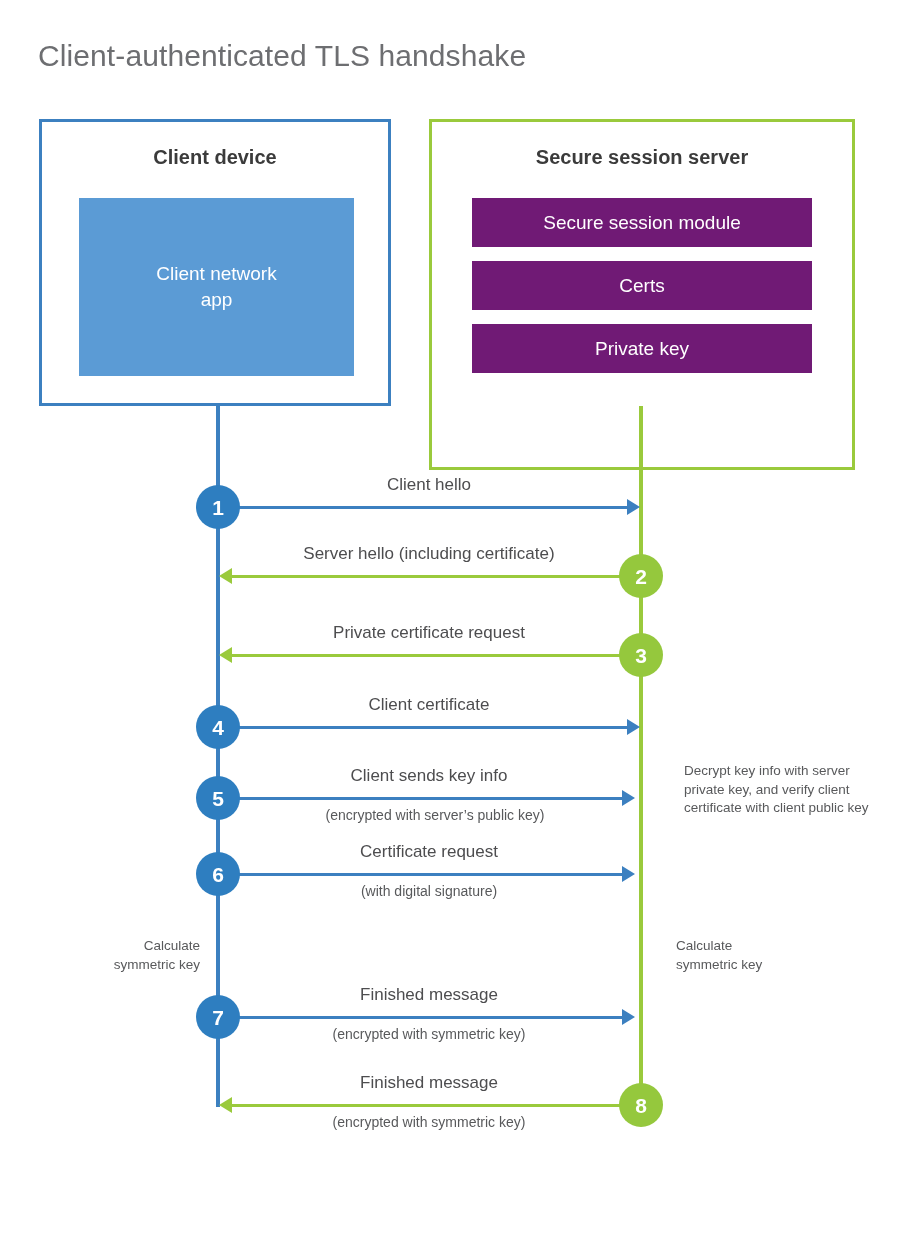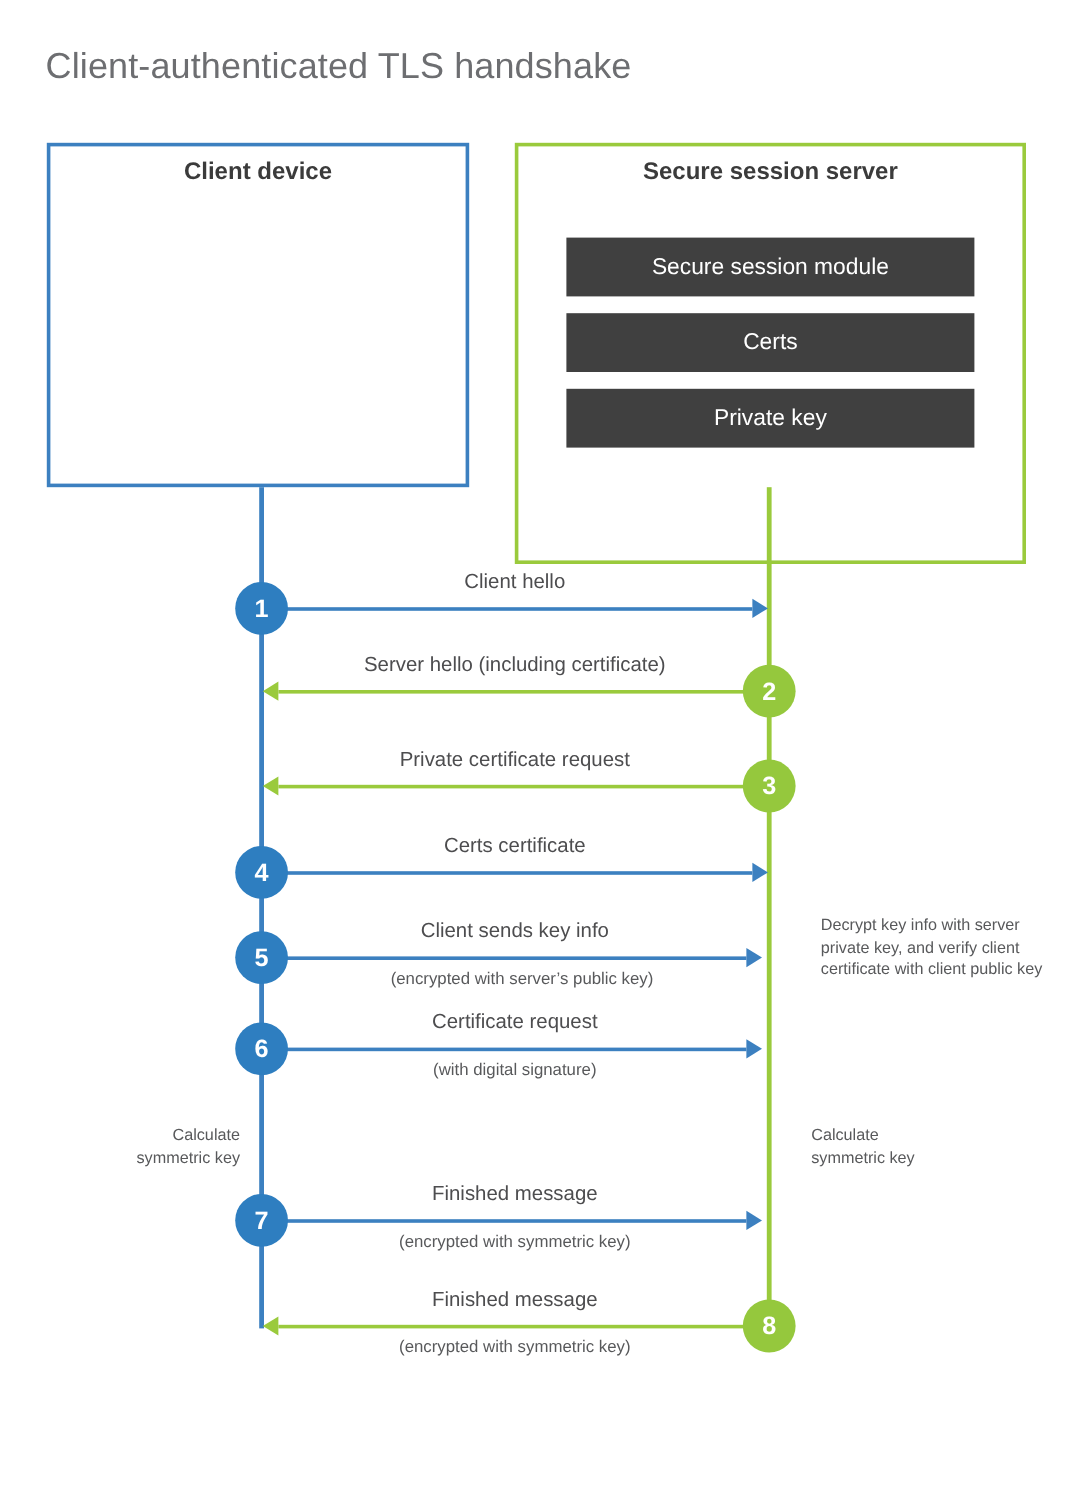--- a/index.html
+++ b/index.html
@@ -50,21 +50,21 @@
     left: 429px;
     top: 119px;
     width: 426px;
     height: 351px;
     border: 3px solid #9aca3c;
   }
   .party-title {
     position: absolute;
     left: 0;
     right: 0;
-    top: 10px;
+    top: 24px;
     text-align: center;
     font-size: 20px;
     font-weight: bold;
     color: #3b3b3b;
   }
 
   
   #client-app {
     position: absolute;
     left: 37px;
@@ -81,21 +81,21 @@
     text-align: center;
     white-space: pre-line;
   }
 
   
   .server-bar {
     position: absolute;
     left: 40px;
     width: 340px;
     height: 49px;
-    background: #404040;
+    background: #701a75;
     color: #ffffff;
     font-size: 19px;
     display: flex;
     align-items: center;
     justify-content: center;
     text-align: center;
   }
   #server-bar-0 { top: 76px; }
   #server-bar-1 { top: 139px; }
   #server-bar-2 { top: 202px; }
@@ -214,20 +214,22 @@
 </style>
 </head>
 <body>
 
 <div id="canvas">
 
   <div id="page-title">Client-authenticated TLS handshake</div>
 
   <div id="client-box" class="party-box">
     <div class="party-title">Client device</div>
+    <div id="client-app">Client network
+app</div>
   </div>
 
   <div id="server-box" class="party-box">
     <div class="party-title">Secure session server</div>
     <div id="server-bar-0" class="server-bar">Secure session module</div>
     <div id="server-bar-2" class="server-bar">Private key</div>
     <div id="server-bar-1" class="server-bar">Certs</div>
   </div>
 
   <div id="client-lifeline" class="lifeline"></div>
@@ -250,21 +252,21 @@
   <div class="msg" style="top:655px">
     <div class="shaft green" style="left:232px; width:409px"></div>
     <div class="head left green" style="left:219px"></div>
     <div class="msg-label" style="left:218px; width:422px">Private certificate request</div>
     <div class="step-circle green">3</div>
   </div>
 
   <div class="msg" style="top:727px">
     <div class="shaft blue" style="left:218px; width:409px"></div>
     <div class="head right blue" style="left:627px"></div>
-    <div class="msg-label" style="left:218px; width:422px">Certs certificate</div>
+    <div class="msg-label" style="left:218px; width:422px">Client certificate</div>
     <div class="step-circle blue">4</div>
   </div>
 
   <div class="msg" style="top:798px">
     <div class="shaft blue" style="left:218px; width:404px"></div>
     <div class="head right blue" style="left:622px"></div>
     <div class="msg-label" style="left:218px; width:422px">Client sends key info</div>
     <div class="msg-sublabel" style="left:224px; width:422px">(encrypted with server’s public key)</div>
     <div class="step-circle blue">5</div>
   </div>

